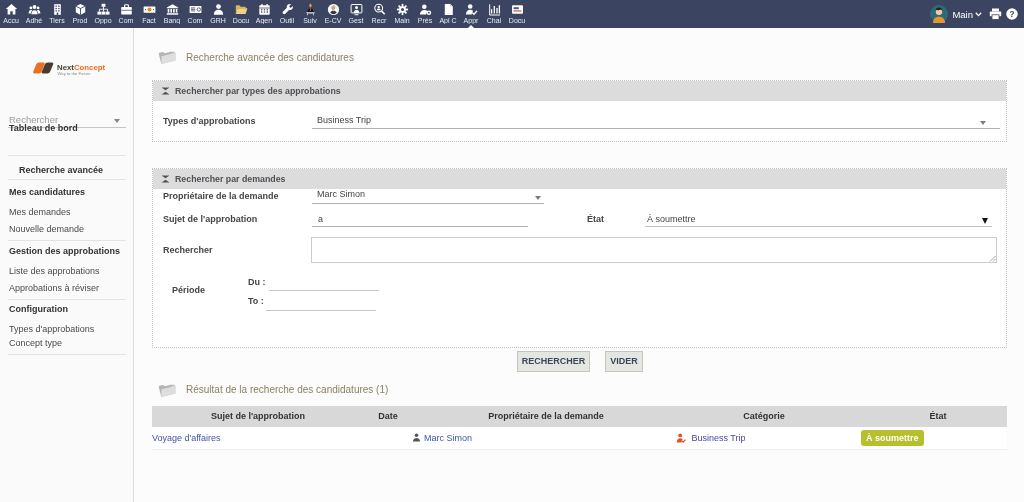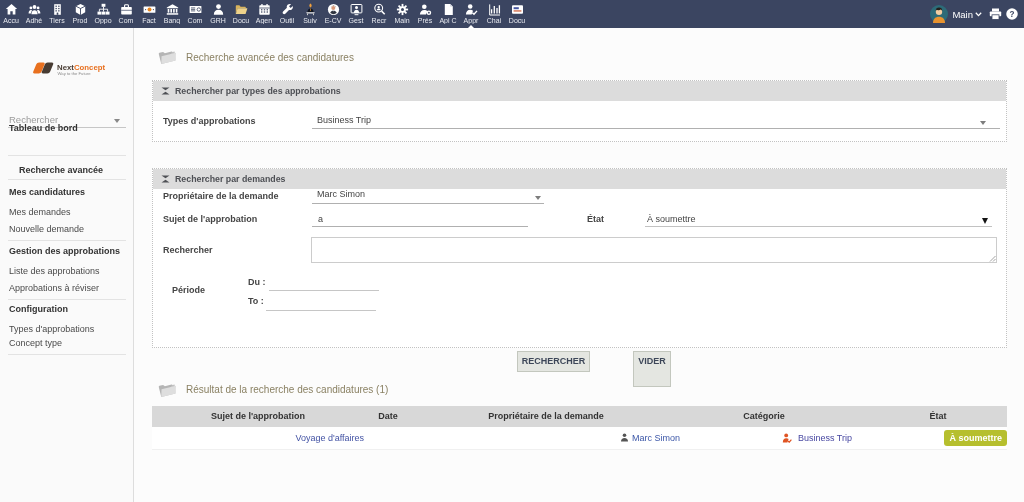--- a/index.html
+++ b/index.html
@@ -33,21 +33,21 @@
 .caret { position:absolute; width:0; height:0; border-left:3px solid transparent; border-right:3px solid transparent; border-top:4px solid #7d7d7d; }
 .bcaret { position:absolute; width:0; height:0; border-left:3.5px solid transparent; border-right:3.5px solid transparent; border-top:6px solid #141414; }
 
 .btn { position:absolute; background:#e4e6e1; border:1px solid #c3c7be; color:#3d4759; font-weight:bold; font-size:9px; text-align:center; line-height:19px; }
 
 
 #rtable { position:absolute; left:152px; top:406px; width:855px; }
 #thead { height:21px; background:#d8d8d8; position:relative; }
 #trow { height:23px; background:#fff; position:relative; border-bottom:1px solid #f0f0f0; }
 .th { position:absolute; top:0; height:21px; line-height:21px; text-align:center; font-size:9px; font-weight:bold; color:#333; }
-.td { position:absolute; top:0; height:23px; line-height:23px; text-align:right; font-size:9px; }
+.td { position:absolute; top:0; height:23px; line-height:23px; text-align:left; font-size:9px; }
 </style>
 </head>
 <body>
 
 <div id="topbar">
 <div class="ti" style="left:-1px">
       <svg width="13" height="13" viewBox="0 0 13 13">
         <path d="M6.5 1.1 L12.2 6.1 H10.4 V11.6 H7.7 V8.3 H5.3 V11.6 H2.6 V6.1 H0.8 Z" fill="#fff"></path>
       </svg>
       <span class="lb">Accu</span>
@@ -370,21 +370,21 @@
     </svg>
   </div>
 
 <div class="flabel" style="left:152px; top:285px;margin-left:20px;">Période</div>
 <div class="flabel" style="left:248px; top:277px;">Du :</div>
 <div class="uline" style="left:269px; top:280px; width:110px; height:11px; border-bottom-color:#c6c6c6;"></div>
 <div class="flabel" style="left:248px; top:296px;text-align:right;">To :</div>
 <div class="uline" style="left:266px; top:300px; width:110px; height:11px; border-bottom-color:#c6c6c6;"></div>
 
 <div class="btn" style="left:517px; top:351px; width:73px; height:21px;">RECHERCHER</div>
-<div class="btn" style="left:605px; top:351px; width:38px; height:36px;margin-left:28px;">VIDER</div>
+<div class="btn" style="left:605px; top:351px; width:38px; height:21px;">VIDER</div>
 
 <div id="ticon2" class="abs" style="left:157px; top:379px;"><svg width="21" height="20" viewBox="0 0 21 20">
       <g transform="rotate(-14 10 10)">
         <path d="M2.5 16.5 L4 7.5 H18.5 L17 16.5 Z" fill="#c2c2c2"></path>
         <path d="M2.5 16.5 V6 C2.5 5.5 2.9 5.1 3.4 5.1 H7.2 L8.6 6.8 H15.5 C16 6.8 16.4 7.2 16.4 7.7 V7.5" fill="#b5b5b5"></path>
         <path d="M2.5 16.5 L4.6 9 H19.5 L17.4 16.5 Z" fill="#dedede"></path>
       </g>
     </svg></div>
 <div class="title" style="left:186px; top:384px;">Résultat de la recherche des candidatures (1)</div>
 

